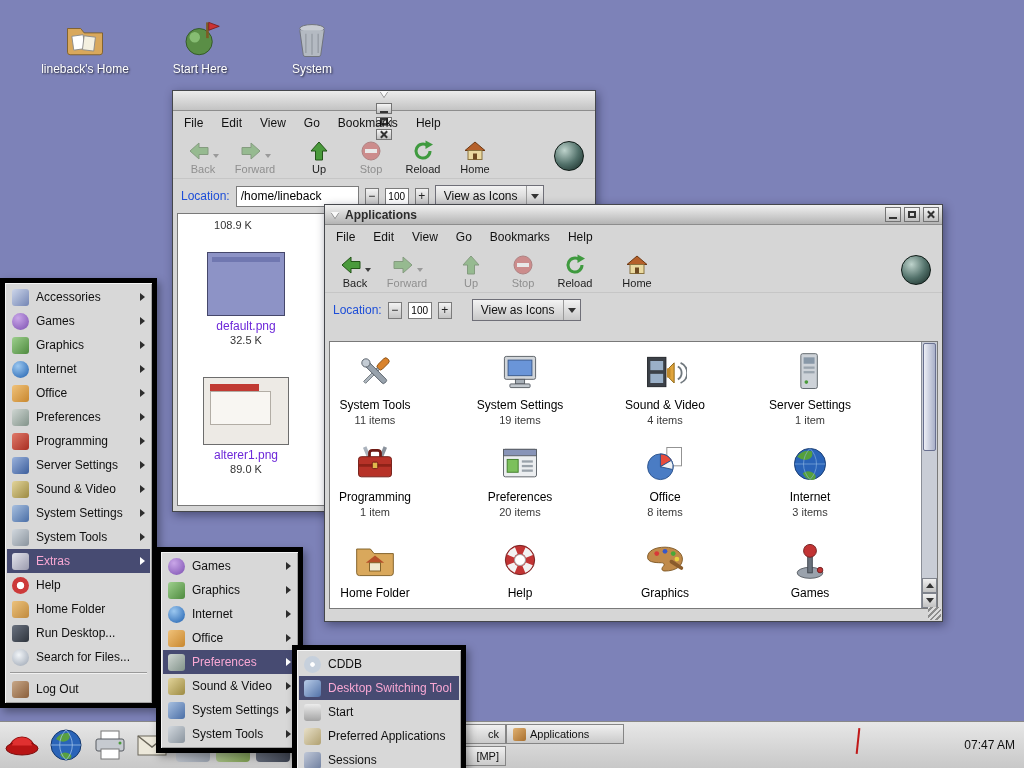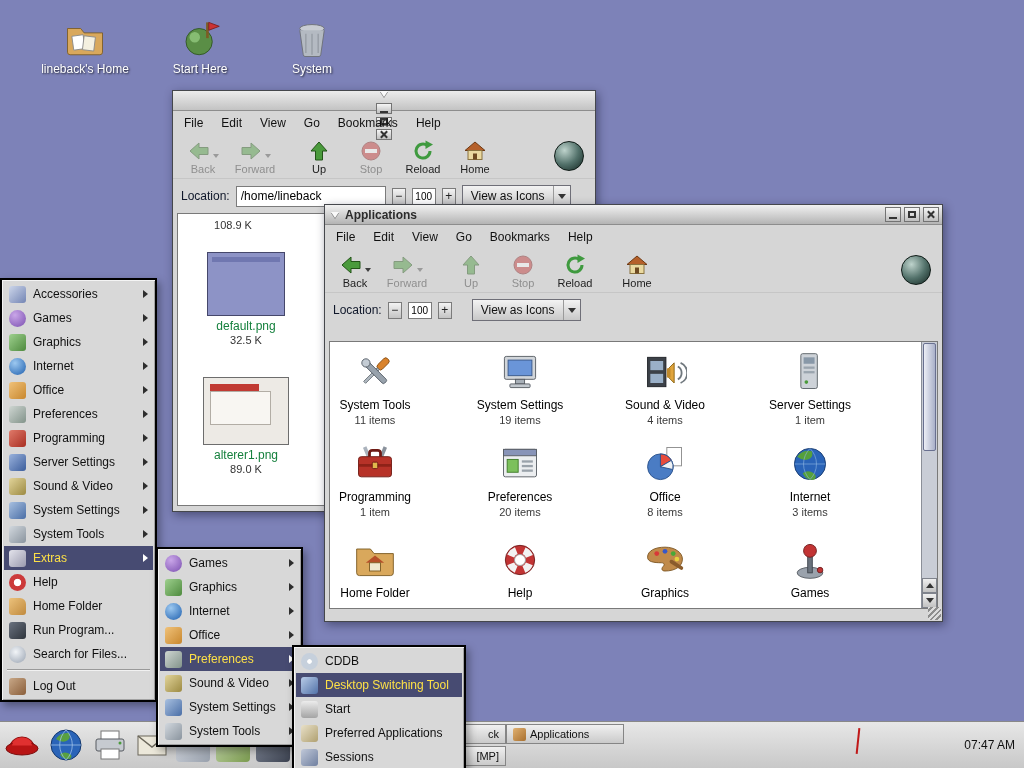--- a/index.html
+++ b/index.html
@@ -41,21 +41,21 @@
   .tbtn.dis svg{opacity:.45;}
   .icorow{display:flex;align-items:center;height:22px;}
   .ddarrow{width:0;height:0;border-top:4px solid #3e3e3e;border-left:3px solid transparent;
            border-right:3px solid transparent;margin-left:3px;margin-top:10px;}
   .tbtn.dis .ddarrow{border-top-color:#9a9a9a;}
   .throbber{position:absolute;right:11px;top:6px;width:28px;height:28px;border-radius:50%;
             background:radial-gradient(circle at 34% 30%,#bed3cc,#52716a 52%,#1d312c 92%);
             border:1px solid #0f1b17;}
 
   .locbar{display:flex;align-items:center;gap:6px;padding:6px 8px 6px;}
-  .loclabel{font-size:12px;color:#0f172a;white-space:nowrap;}
+  .loclabel{font-size:12px;color:#1d4ed8;white-space:nowrap;}
   .locinput{height:21px;border:1px solid #7b7b7b;background:#fff;font-size:12px;
             font-family:"Liberation Sans",sans-serif;padding:0 4px;box-sizing:border-box;}
   .zbtn{width:14px;height:17px;background:linear-gradient(#f3f3f3,#c4c4c4);border:1px solid #7b7b7b;
         font-size:12px;line-height:15px;text-align:center;color:#222;box-sizing:border-box;}
   .zval{min-width:24px;height:17px;background:#fff;border:1px solid #7b7b7b;font-size:10px;
         line-height:15px;text-align:center;box-sizing:border-box;padding:0 2px;}
   .combo{height:22px;display:flex;align-items:stretch;background:linear-gradient(#f3f3f3,#c8c8c8);
          border:1px solid #6f6f78;box-sizing:border-box;}
   .combo .ct{font-size:12px;padding:3px 8px 0;color:#111;white-space:nowrap;}
   .combo .cdiv{width:1px;background:#9a9a9a;}
@@ -76,35 +76,35 @@
 
   
   .app-item{position:absolute;width:120px;text-align:center;}
   .app-item .aic{height:48px;display:flex;align-items:flex-end;justify-content:center;}
   .app-item .albl{font-size:12px;color:#000;margin-top:4px;}
   .app-item .acnt{font-size:11px;color:#3a3a3a;margin-top:2px;}
 
   
   .sizefloat{position:absolute;left:0;top:5px;width:110px;text-align:center;font-size:11px;color:#333;}
   .file-item{position:absolute;left:8px;width:120px;text-align:center;}
-  .fname{font-size:12px;color:#15803d;margin-top:3px;}
+  .fname{font-size:12px;color:#6d28d9;margin-top:3px;}
   .fsize{font-size:11px;color:#333;margin-top:1px;}
   .thumb{margin:0 auto;position:relative;}
   .thumb-default{width:76px;height:62px;background:#8d93c6;border:1px solid #45476b;}
   .thumb-default::before{content:"";position:absolute;left:4px;top:4px;right:4px;height:5px;background:#7077b0;}
   .thumb-alterer{width:84px;height:66px;background:#edeae5;border:1px solid #6d6d6d;}
   .thumb-alterer::before{content:"";position:absolute;left:6px;top:6px;width:58%;height:7px;background:#c13a33;}
   .thumb-alterer::after{content:"";position:absolute;left:6px;top:13px;width:70%;height:32px;
                         background:#f8f6f2;border:1px solid #b2ada5;}
 
   
-  .menu{position:absolute;background:#d8d8d8;border:2px solid #000000;padding:2px;box-sizing:border-box;
+  .menu{position:absolute;background:#d8d8d8;border:5px solid #000000;padding:2px;box-sizing:border-box;
         box-shadow:inset 1px 1px 0 #f4f4f4,inset -1px -1px 0 #a2a2a2,3px 4px 8px rgba(0,0,0,.35);}
   .menu .item{height:24px;display:flex;align-items:center;gap:7px;padding:0 5px;font-size:12px;color:#101010;}
-  .menu .item.hl{background:#474b72;color:#fde047;}
+  .menu .item.hl{background:#474b72;color:#f9a8d4;}
   .mi{width:17px;height:17px;flex:0 0 17px;border-radius:3px;box-sizing:border-box;}
   .menu .lbl{flex:1;white-space:nowrap;overflow:hidden;}
   .sub{width:0;height:0;border-left:5px solid #2d2d2d;border-top:4px solid transparent;border-bottom:4px solid transparent;}
   .item.hl .sub{border-left-color:#fff;}
   .menu .sep{height:1px;background:#999;border-bottom:1px solid #f1f1f1;margin:3px 3px;}
 
   .ico-accessories{background:linear-gradient(135deg,#cdd6ea,#7385b4);}
   .ico-games{background:radial-gradient(circle at 35% 30%,#c9a6e8,#7b4fb0);border-radius:50%;}
   .ico-graphics{background:linear-gradient(135deg,#9ed08e,#4e8a3e);}
   .ico-internet{background:radial-gradient(circle at 35% 30%,#9cc8f0,#1e5fae);border-radius:50%;}
@@ -254,21 +254,21 @@
             <rect x="4" y="10.5" width="14" height="9" fill="#ead9a0" stroke="#8a7340"></rect>
             <rect x="9" y="13.5" width="4" height="6" fill="#6e4a22"></rect>
           </svg>
         </span>
       <span>Home</span>
     </div>
     <span class="throbber"></span>
   </div>
   <div class="locbar">
     <span class="loclabel">Location:</span>
-    <input class="locinput" style="width: 150px;" value="/home/lineback">
+    <input class="locinput" style="width: 123px;" value="/home/lineback">
     <span class="zbtn">−</span>
     <span class="zval">100</span>
     <span class="zbtn">+</span>
     <span class="combo">
       <span class="ct">View as Icons</span>
       <span class="cdiv"></span>
       <span class="ca">
           <span class="tri-dn"></span>
         </span>
     </span>
@@ -618,21 +618,21 @@
   <div class="item">
       <span class="mi ico-help"></span>
       <span class="lbl">Help</span>
     </div>
   <div class="item">
       <span class="mi ico-home"></span>
       <span class="lbl">Home Folder</span>
     </div>
   <div class="item">
       <span class="mi ico-run"></span>
-      <span class="lbl">Run Program...</span>
+      <span class="lbl">Run Desktop...</span>
     </div>
   <div class="item">
       <span class="mi ico-search"></span>
       <span class="lbl">Search for Files...</span>
     </div>
   <div class="sep"></div>
   <div class="item">
       <span class="mi ico-logout"></span>
       <span class="lbl">Log Out</span>
     </div>

